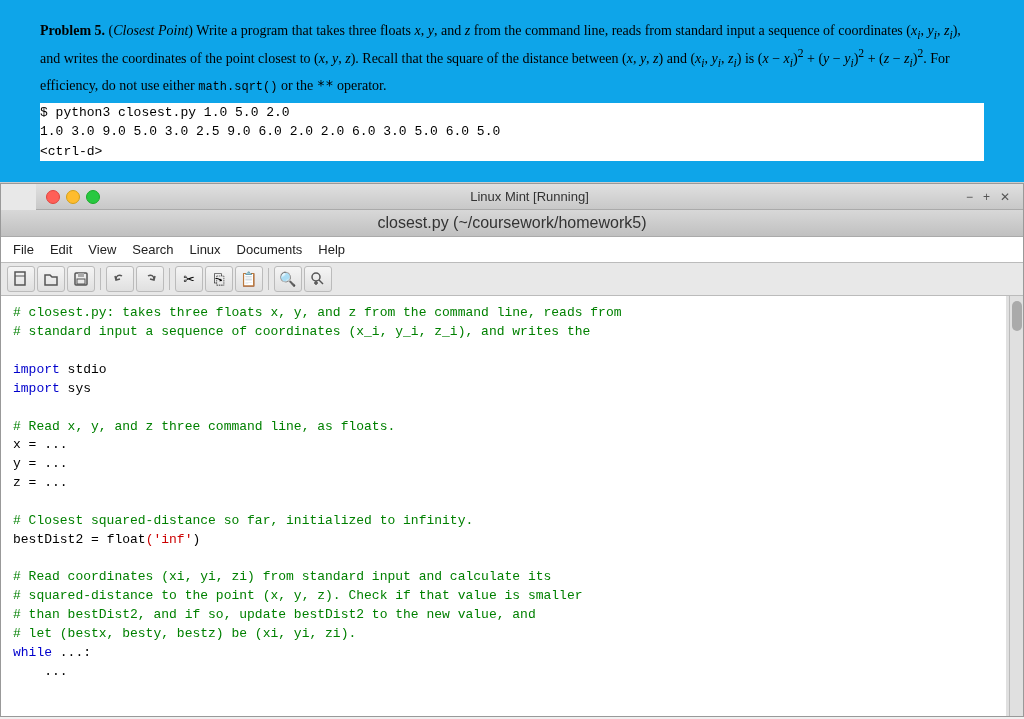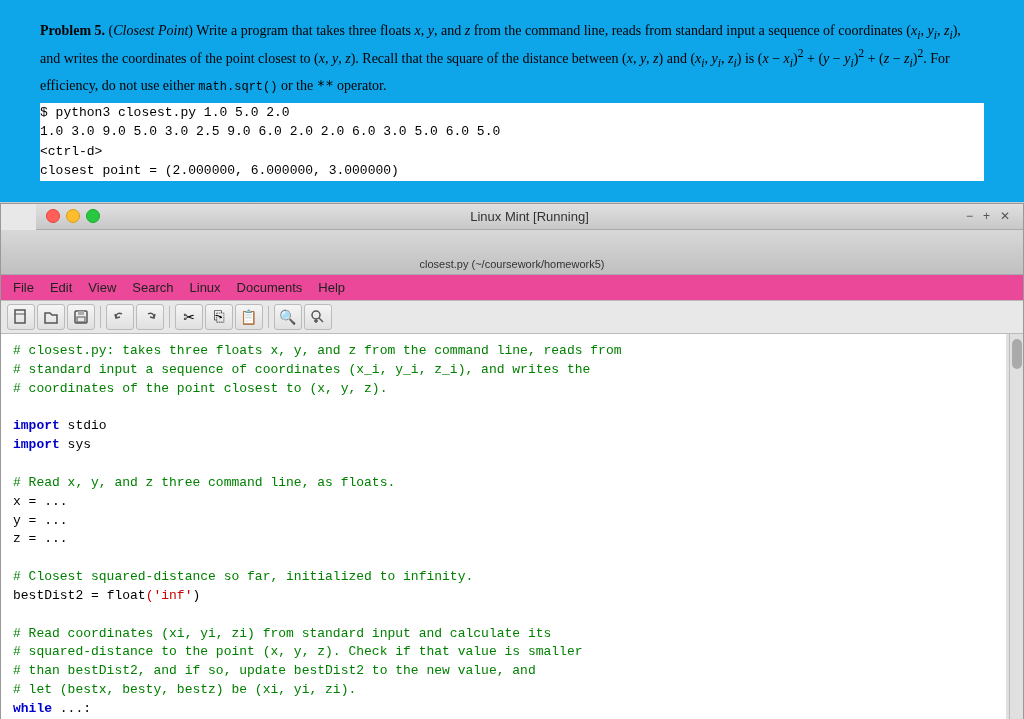--- a/index.html
+++ b/index.html
@@ -75,25 +75,25 @@
     
     .gedit-titlebar {
       background: linear-gradient(to bottom, #d8d8d8, #c0c0c0);
       padding: 4px 10px;
       display: flex;
       align-items: center;
       justify-content: center;
       position: relative;
       border-bottom: 1px solid #aaa;
     }
-    .gedit-title { font-size: 11px; color: #333; font-family: sans-serif; margin-top: 24px; }
+    .gedit-title { font-size: 16px; color: #333; font-family: sans-serif; }
 
     
     .menu-bar {
-      background: #ec4899;
+      background: #ffffff;
       display: flex;
       align-items: center;
       padding: 2px 4px;
       border-bottom: 1px solid #bbb;
       font-family: sans-serif;
       font-size: 13px;
     }
     .menu-item {
       padding: 3px 8px;
       cursor: pointer;
@@ -134,21 +134,21 @@
       font-size: 13px;
       line-height: 1.45;
       padding: 8px 12px;
       overflow-y: auto;
       height: 420px;
       border-right: 3px solid #e0e0e0;
       position: relative;
     }
     .code-line { white-space: pre; }
     .c-comment { color: #008000; }
-    .c-keyword { color: #0000cc; font-weight: bold; }
+    .c-keyword { color: #0000cc; font-weight: normal; }
     .c-string { color: #cc0000; }
     .c-function { color: #000; }
     .c-normal { color: #000; }
 
     
     .editor-container {
       display: flex;
       position: relative;
     }
     .scrollbar-right {
@@ -178,21 +178,20 @@
     input a sequence of coordinates (<em>x<sub>i</sub></em>, <em>y<sub>i</sub></em>, <em>z<sub>i</sub></em>), and writes the coordinates of the point closest to
     (<em>x</em>, <em>y</em>, <em>z</em>). Recall that the square of the distance between (<em>x</em>, <em>y</em>, <em>z</em>) and (<em>x<sub>i</sub></em>, <em>y<sub>i</sub></em>, <em>z<sub>i</sub></em>) is
     (<em>x</em> − <em>x<sub>i</sub></em>)<sup>2</sup> + (<em>y</em> − <em>y<sub>i</sub></em>)<sup>2</sup> + (<em>z</em> − <em>z<sub>i</sub></em>)<sup>2</sup>. For efficiency, do not use either
     <span class="monospace-inline">math.sqrt()</span>
     or the <code>**</code> operator.
   </p>
   <div class="code-block">
     <div>$ python3 closest.py 1.0 5.0 2.0</div>
     <div>1.0 3.0 9.0 5.0 3.0 2.5 9.0 6.0 2.0 2.0 6.0 3.0 5.0 6.0 5.0</div>
     <div>&lt;ctrl-d&gt;</div>
-    <div>closest point = (2.000000, 6.000000, 3.000000)</div>
   </div>
 </div>
 
 <div class="vm-window">
 
   <div class="vm-titlebar">
     <div class="window-controls">
       <div class="btn-close"></div>
       <div class="btn-min"></div>
       <div class="btn-max"></div>
@@ -265,21 +264,20 @@
           <line x1="6" y1="10" x2="6" y2="14" stroke="#555" stroke-width="1.5"></line>
         </svg>
     </button>
   </div>
 
   <div class="editor-container">
     <div class="code-editor" style="width: 1010px;">
 
       <div class="code-line c-comment"># closest.py: takes three floats x, y, and z from the command line, reads from</div>
       <div class="code-line c-comment"># standard input a sequence of coordinates (x_i, y_i, z_i), and writes the</div>
-      <div class="code-line c-comment"># coordinates of the point closest to (x, y, z).</div>
       <div class="code-line">&nbsp;</div>
       <div class="code-line"><span class="c-keyword">import</span><span class="c-normal"> stdio</span></div>
       <div class="code-line"><span class="c-keyword">import</span><span class="c-normal"> sys</span></div>
       <div class="code-line">&nbsp;</div>
       <div class="code-line c-comment"># Read x, y, and z three command line, as floats.</div>
       <div class="code-line c-normal">x = ...</div>
       <div class="code-line c-normal">y = ...</div>
       <div class="code-line c-normal">z = ...</div>
       <div class="code-line">&nbsp;</div>
       <div class="code-line c-comment"># Closest squared-distance so far, initialized to infinity.</div>

